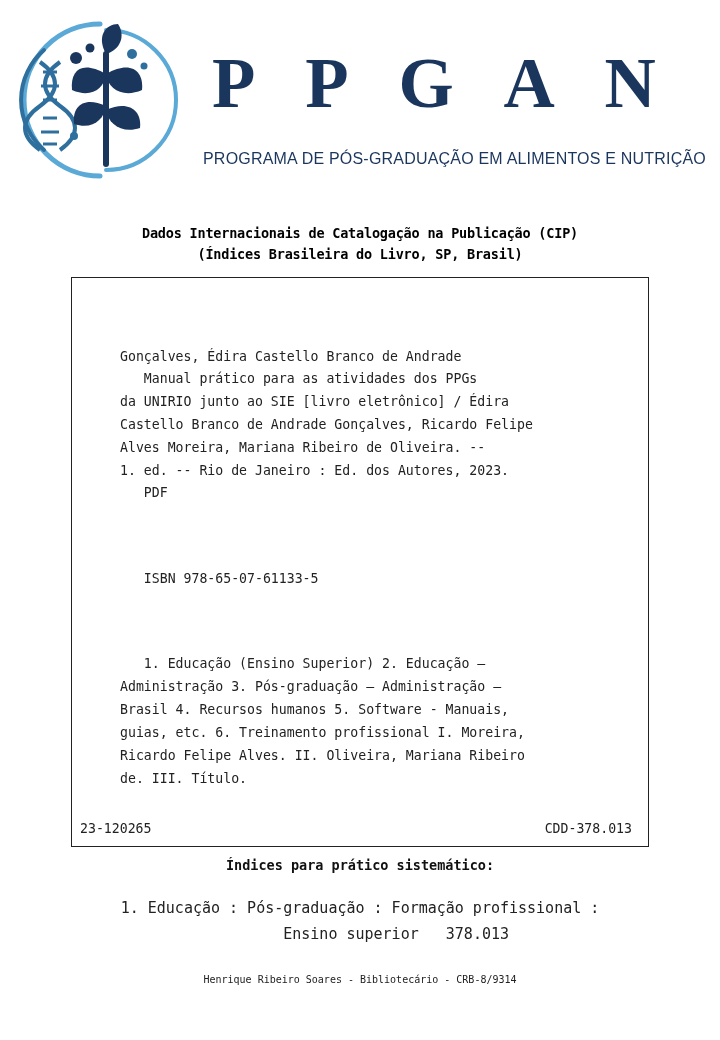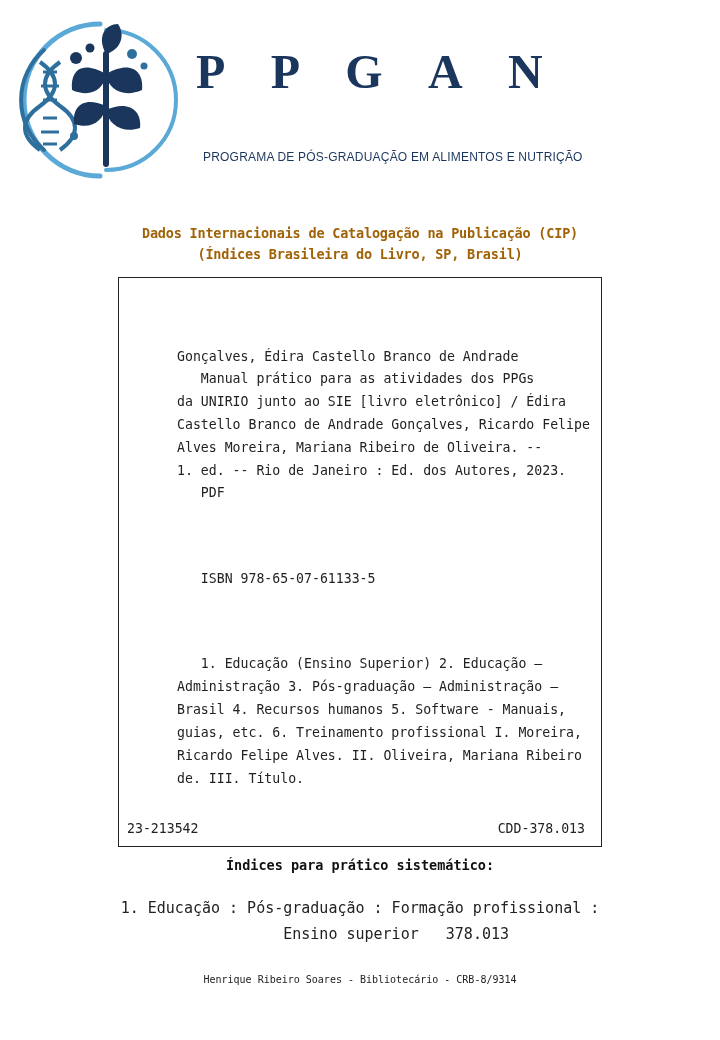--- a/index.html
+++ b/index.html
@@ -26,60 +26,60 @@
     position: absolute;
     left: 14px;
     top: 14px;
     width: 172px;
     height: 172px;
   }
   .logo-mark svg { display: block; }
 
   .ppgan-word {
     position: absolute;
-    left: 196px;
+    left: 212px;
     top: 48px;
     font-family: "Liberation Serif", serif;
-    font-size: 48px;
+    font-size: 71px;
     font-weight: bold;
     letter-spacing: 18px;
     color: #1b365d;
     line-height: 1;
     white-space: nowrap;
   }
   .ppgan-sub {
     position: absolute;
     left: 203px;
     top: 150px;
     font-family: "Liberation Sans", sans-serif;
-    font-size: 12px;
+    font-size: 16px;
     letter-spacing: 0.2px;
     color: #1b365d;
     white-space: nowrap;
   }
 
   
   .cip-title {
     margin-top: 28px;
     text-align: center;
     font-family: "DejaVu Sans Mono", monospace;
     font-size: 13.5px;
     font-weight: bold;
-    color: #a16207;
+    color: #000000;
     line-height: 1.55;
     letter-spacing: -0.2px;
   }
   .cip-title .line2 { display: block; }
 
   .cip-box {
     margin: 12px auto 0 auto;
-    width: 484px;
+    width: 578px;
     border: 1.5px solid #222;
     box-sizing: border-box;
-    padding: 22px 0 10px 12px;
+    padding: 22px 0 10px 2px;
     position: relative;
     min-height: 482px;
   }
 
   .cip-body {
     font-family: "DejaVu Sans Mono", monospace;
     font-size: 13.2px;
     line-height: 1.73;
     color: #222;
     padding: 0 22px 0 46px;
@@ -185,21 +185,21 @@
    PDF</div>
     <div class="para">   ISBN 978-65-07-61133-5</div>
     <div class="para">   1. Educação (Ensino Superior) 2. Educação –
 Administração 3. Pós-graduação – Administração –
 Brasil 4. Recursos humanos 5. Software - Manuais,
 guias, etc. 6. Treinamento profissional I. Moreira,
 Ricardo Felipe Alves. II. Oliveira, Mariana Ribeiro
 de. III. Título.</div>
   </div>
   <div class="cip-footer">
-    <span>23-213542</span>
+    <span>23-120265</span>
     <span>CDD-378.013</span>
   </div>
 </div>
 
 <div class="indices-title">Índices para prático sistemático:</div>
 <div class="indices-entry">1. Educação : Pós-graduação : Formação profissional :
         Ensino superior   378.013</div>
 <div class="librarian">Henrique Ribeiro Soares - Bibliotecário - CRB-8/9314</div>
 
 </body></html>

